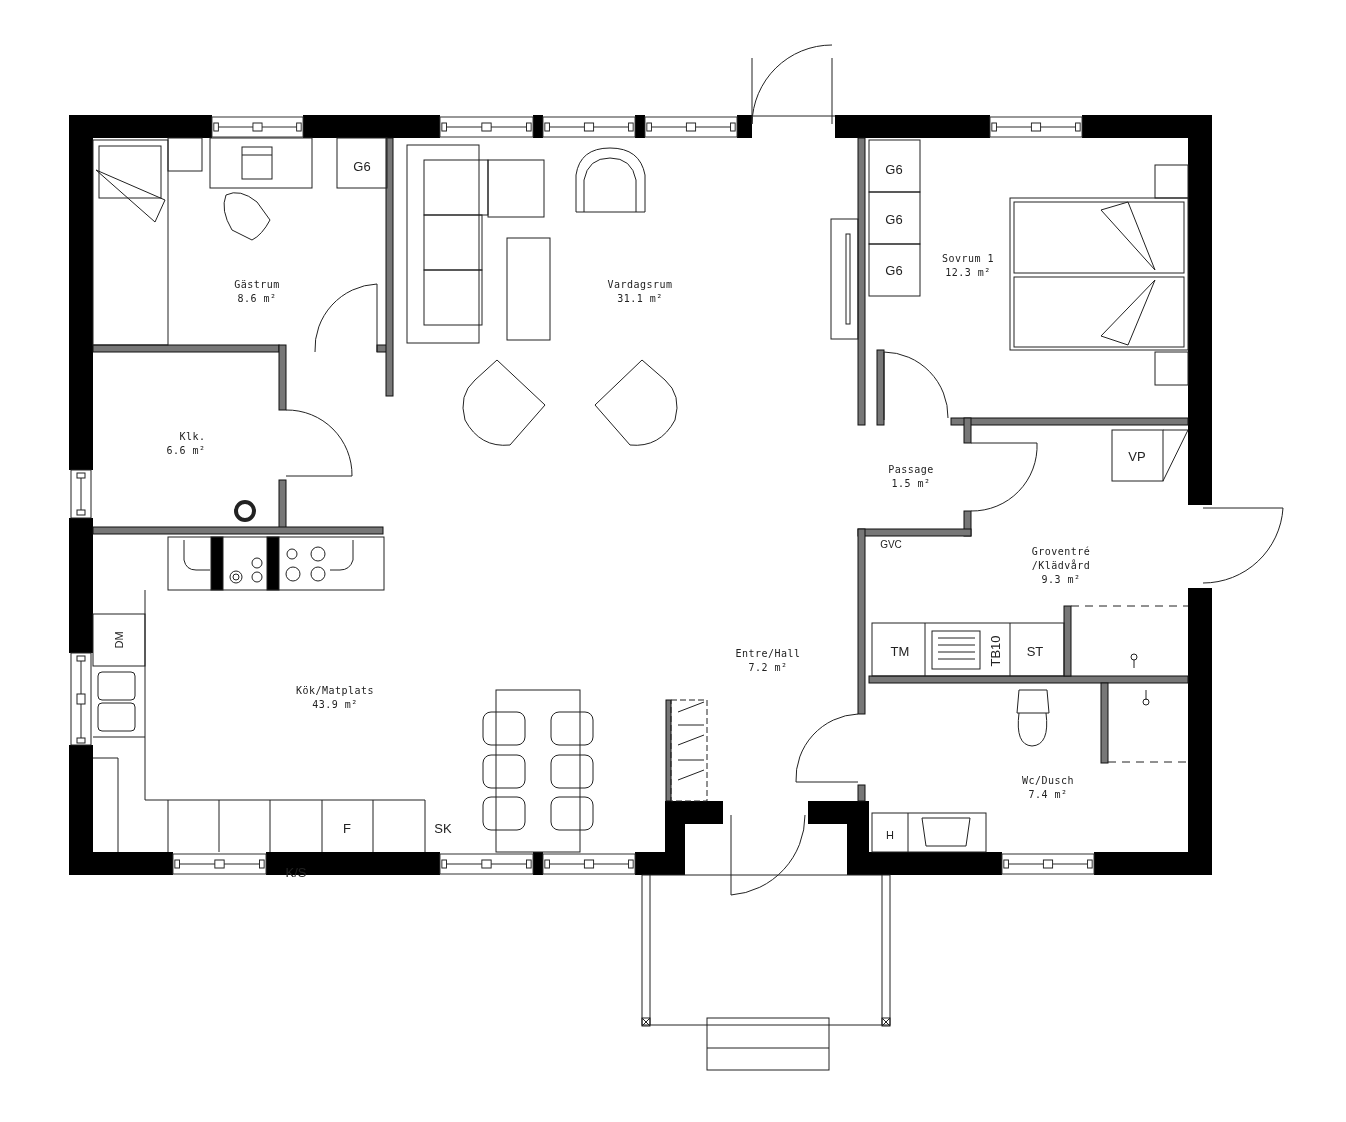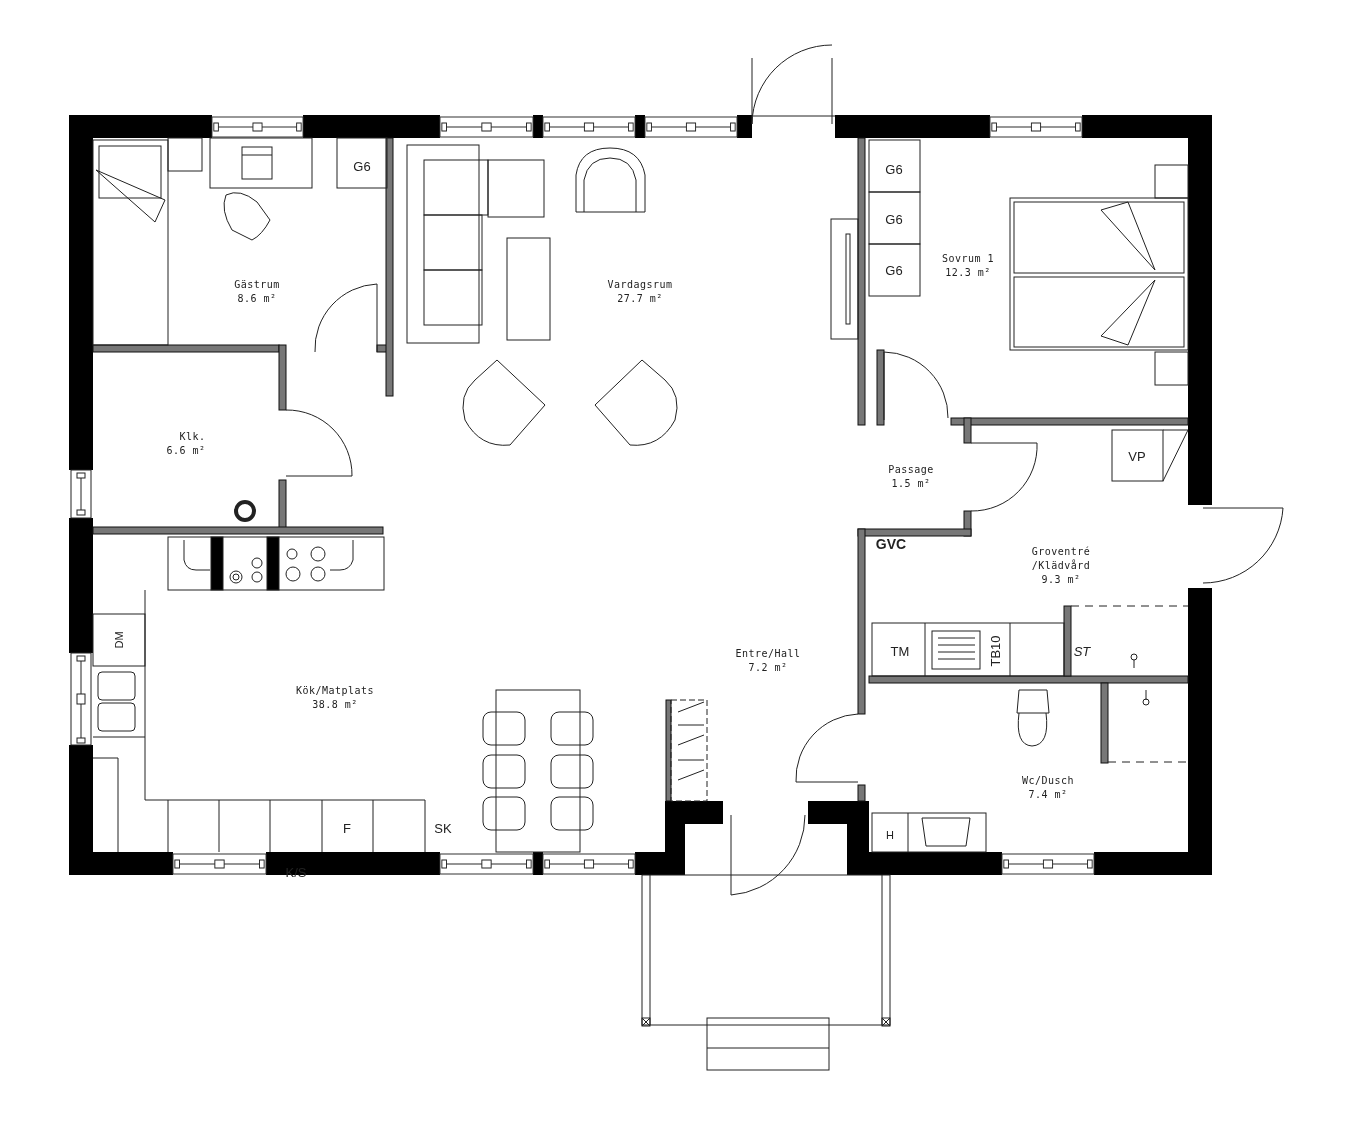--- a/index.html
+++ b/index.html
@@ -5,21 +5,21 @@
   html, body { margin: 0; padding: 0; background: #ffffff; }
   body { width: 1346px; height: 1122px; position: relative; overflow: hidden;
          font-family: "DejaVu Sans Mono", "Liberation Mono", monospace; }
   #plan { position: absolute; left: 0; top: 0; width: 1346px; height: 1122px; }
   .lbl { position: absolute; font-family: "DejaVu Sans Mono", "Liberation Mono", monospace;
          font-size: 10px; line-height: 14px; color: #222; text-align: center; white-space: nowrap;
          transform: translateX(-50%); letter-spacing: 0.5px; }
   .lbl span { display: block; }
   .tag { position: absolute; font-family: "Liberation Sans", sans-serif; font-size: 13px;
          color: #222; text-align: center; white-space: nowrap; transform: translate(-50%, -50%); }
-  .tag.small { font-size: 14px; font-weight: bold; }
+  .tag.small { font-size: 10px; }
   .tag.rot { transform: translate(-50%, -50%) rotate(-90deg); }
 </style>
 </head>
 <body>
 
 <svg id="plan" viewBox="0 0 1346 1122" xmlns="http://www.w3.org/2000/svg">
   <defs>
     <g id="win-h">
       <rect x="0" y="0" width="100" height="20" fill="#fff" stroke="#333" stroke-width="1"></rect>
       <line x1="4" y1="10" x2="96" y2="10" stroke="#222" stroke-width="1"></line>
@@ -241,21 +241,21 @@
     <circle cx="245" cy="511" r="9" stroke-width="4"></circle>
   </g>
 </svg>
 
 <div class="lbl" style="left:257px;top:278px;">
   <span>Gästrum</span>
   <span>8.6 m²</span>
 </div>
 <div class="lbl" style="left:640px;top:278px;">
   <span>Vardagsrum</span>
-  <span>27.7 m²</span>
+  <span>31.1 m²</span>
 </div>
 <div class="lbl" style="left:968px;top:252px;">
   <span>Sovrum 1</span>
   <span>12.3 m²</span>
 </div>
 <div class="lbl" style="left:186px;top:430px;text-align:right;">
   <span>Klk.</span>
   <span>6.6 m²</span>
 </div>
 <div class="lbl" style="left:911px;top:463px;">
@@ -266,33 +266,33 @@
   <span>Groventré</span>
   <span>/Klädvård</span>
   <span>9.3 m²</span>
 </div>
 <div class="lbl" style="left:768px;top:647px;">
   <span>Entre/Hall</span>
   <span>7.2 m²</span>
 </div>
 <div class="lbl" style="left:335px;top:684px;">
   <span>Kök/Matplats</span>
-  <span>38.8 m²</span>
+  <span>43.9 m²</span>
 </div>
 <div class="lbl" style="left:1048px;top:774px;">
   <span>Wc/Dusch</span>
   <span>7.4 m²</span>
 </div>
 
 <div class="tag" style="left:362px;top:166px;">G6</div>
 <div class="tag" style="left:894px;top:169px;">G6</div>
 <div class="tag" style="left:894px;top:219px;">G6</div>
 <div class="tag" style="left:894px;top:270px;">G6</div>
 <div class="tag" style="left:1137px;top:456px;">VP</div>
 <div class="tag small" style="left:891px;top:544px;">GVC</div>
 <div class="tag rot" style="left:119px;top:640px;font-size:11px;">DM</div>
 <div class="tag" style="left:900px;top:651px;">TM</div>
 <div class="tag rot" style="left:995px;top:651px;">TB10</div>
-<div class="tag" style="left:1082px;top:651px;font-style:italic;">ST</div>
+<div class="tag" style="left:1035px;top:651px;">ST</div>
 <div class="tag" style="left:296px;top:872px;">K/S</div>
 <div class="tag" style="left:347px;top:828px;">F</div>
 <div class="tag" style="left:399px;top:828px;margin-left:44px;">SK</div>
 <div class="tag" style="left:890px;top:835px;font-size:11px;">H</div>
 
 </body></html>

